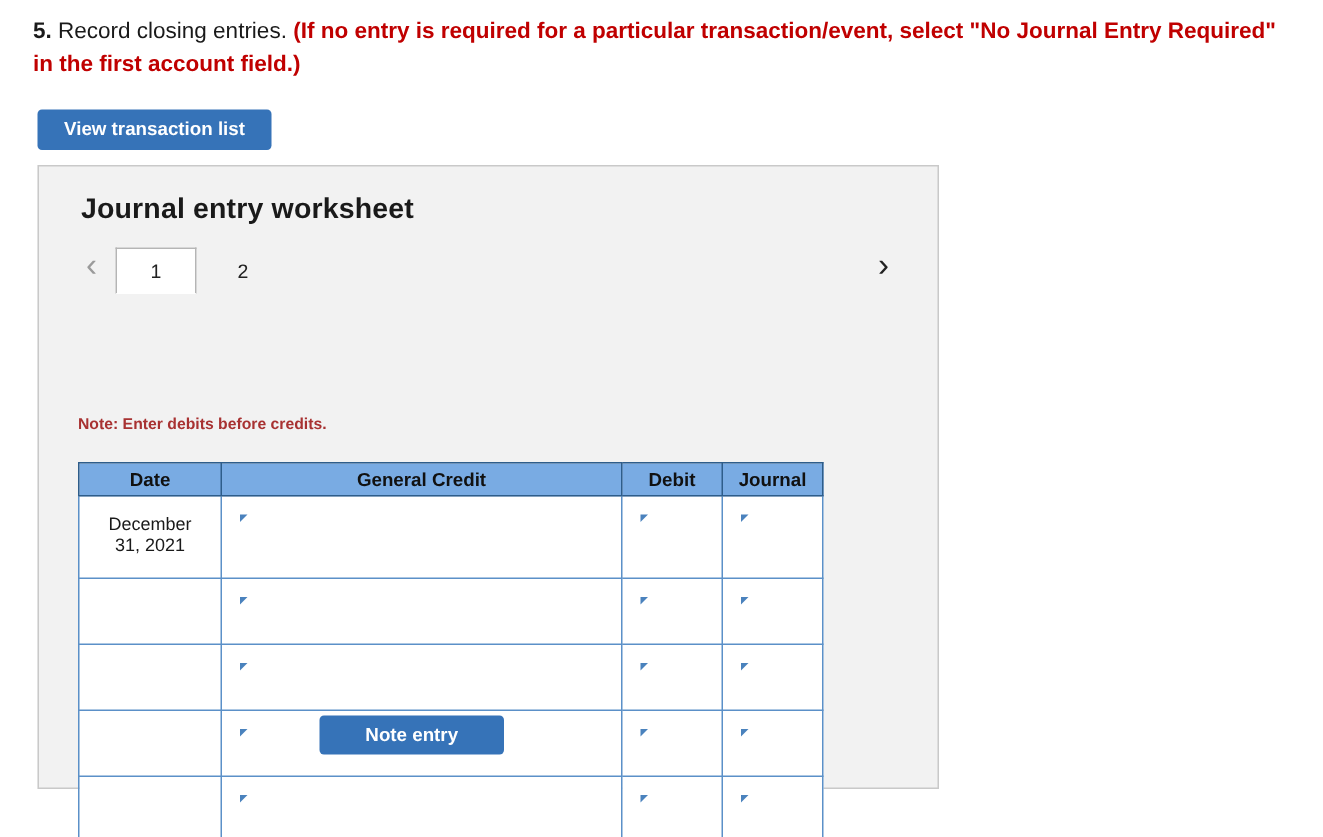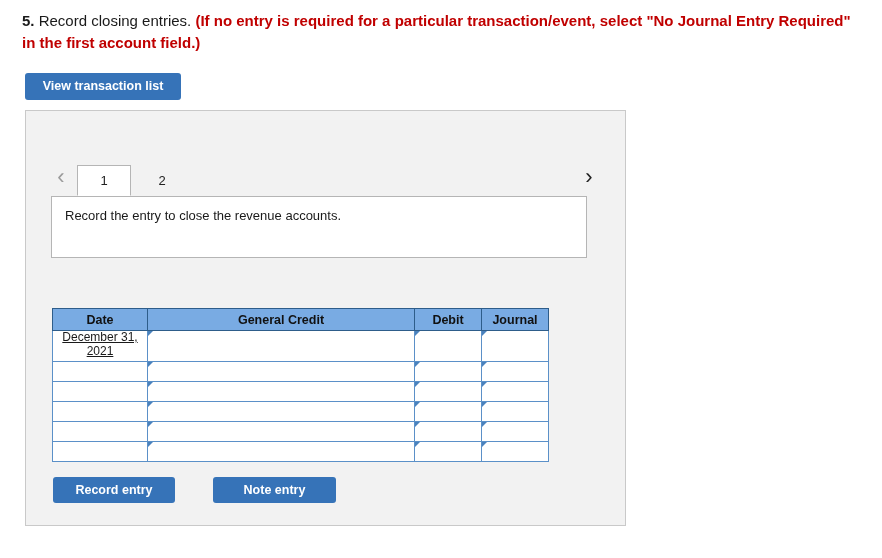--- a/index.html
+++ b/index.html
@@ -175,23 +175,22 @@
     color: #111111;
     font-weight: bold;
     font-size: 12.5px;
     height: 19px;
     padding: 1px 2px;
     text-align: center;
   }
   #journal-table td {
     border: 1px solid #5b90c8;
     background: #ffffff;
-    padding: 0;
+    padding: 12px;
     vertical-align: top;
-    text-decoration: underline;
   }
   td.date-cell {
     border: 1px solid #8a8a8a;
     text-align: center;
     font-size: 12px;
     color: #1a1a1a;
     padding: 2px 2px;
     line-height: 1.15;
   }
   .cell-inner {
@@ -247,32 +246,31 @@
 <div id="question-prompt">
   <span class="q-number">5.</span>
   <span class="q-text">Record closing entries.</span>
   <span class="q-note">(If no entry is required for a particular transaction/event, select "No Journal Entry Required" in the first account field.)</span>
 </div>
 
 <button class="btn" id="view-transaction-list-button">View transaction list</button>
 
 <div id="worksheet-panel">
 
+  <div id="worksheet-title">Journal entry worksheet</div>
 
   <div id="tab-strip">
     <div id="tab-prev-arrow">‹</div>
     <div class="tab active" id="tab-1">1</div>
     <div class="tab inactive" id="tab-2">2</div>
     <div id="tab-next-arrow">›</div>
   </div>
 
-  <div id="instruction-box">
-    <div id="instruction-text">Record the entry to close the revenue accounts.</div>
-  </div>
-
+
+  <div id="debit-note">Note: Enter debits before credits.</div>
 
   <table id="journal-table">
     <colgroup>
       <col class="c-date">
         <col class="c-gj">
         <col class="c-debit">
         <col class="c-credit">
     </colgroup>
     <thead>
       <tr>
@@ -387,16 +385,15 @@
         </td>
         <td>
           <div class="cell-inner">
               <span class="cell-marker"></span>
             </div>
         </td>
       </tr>
     </tbody>
   </table>
 
-  <button class="btn" id="record-entry-button">Record entry</button>
   <button class="btn" id="clear-entry-button">Note entry</button>
 
 </div>
 
 </body></html>

